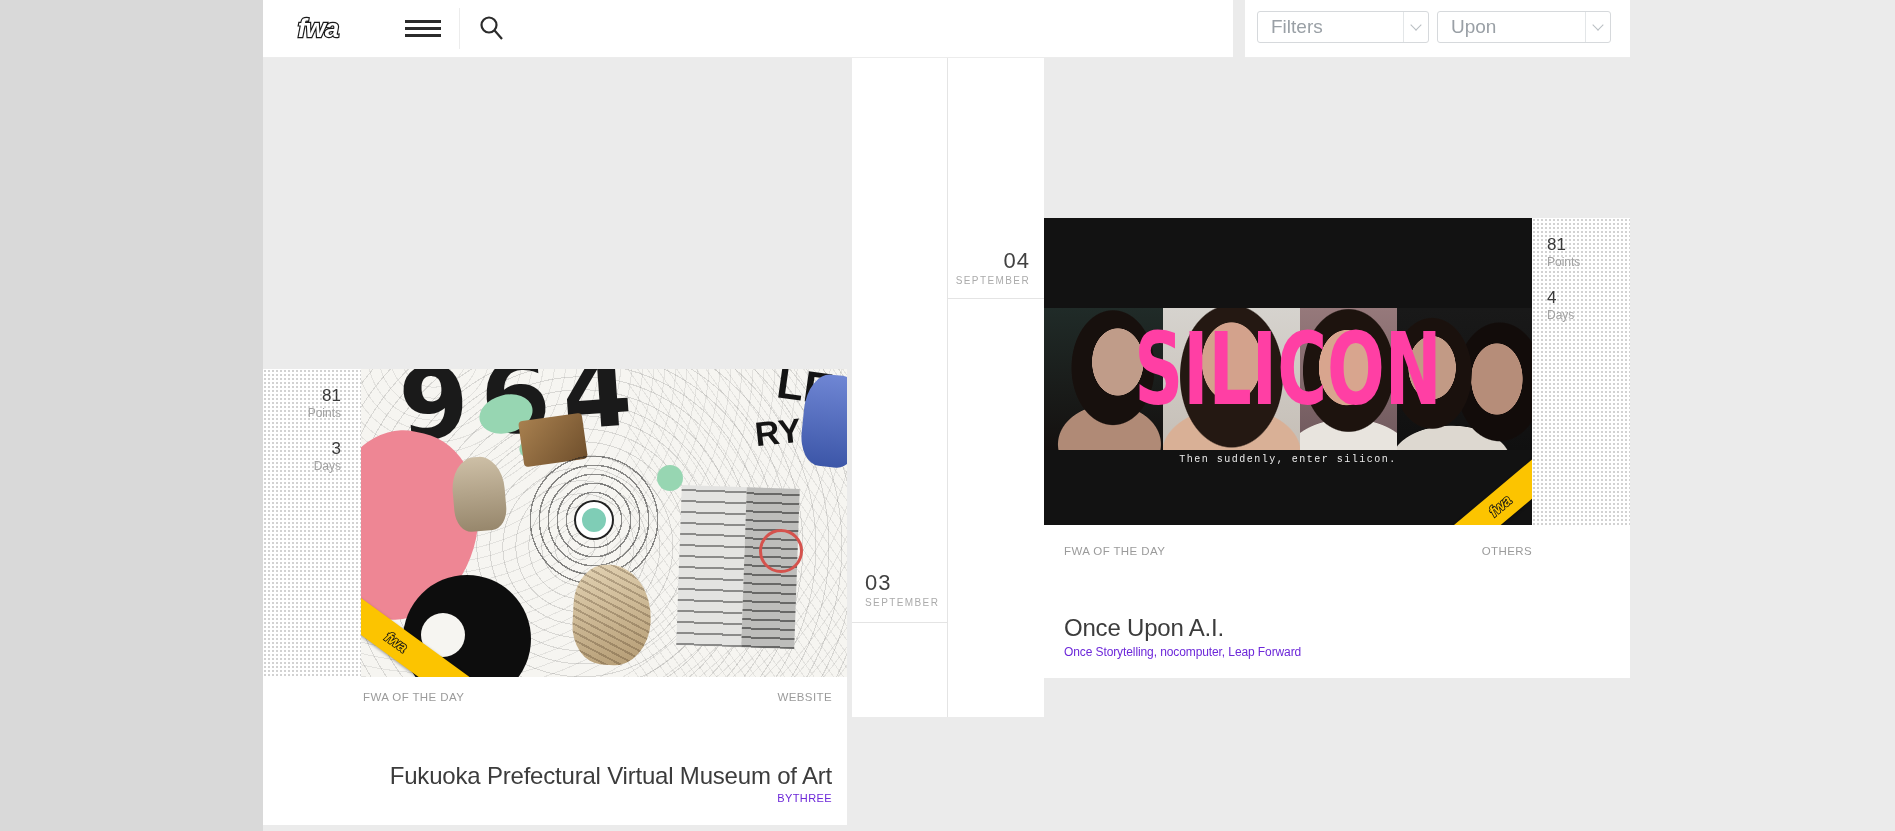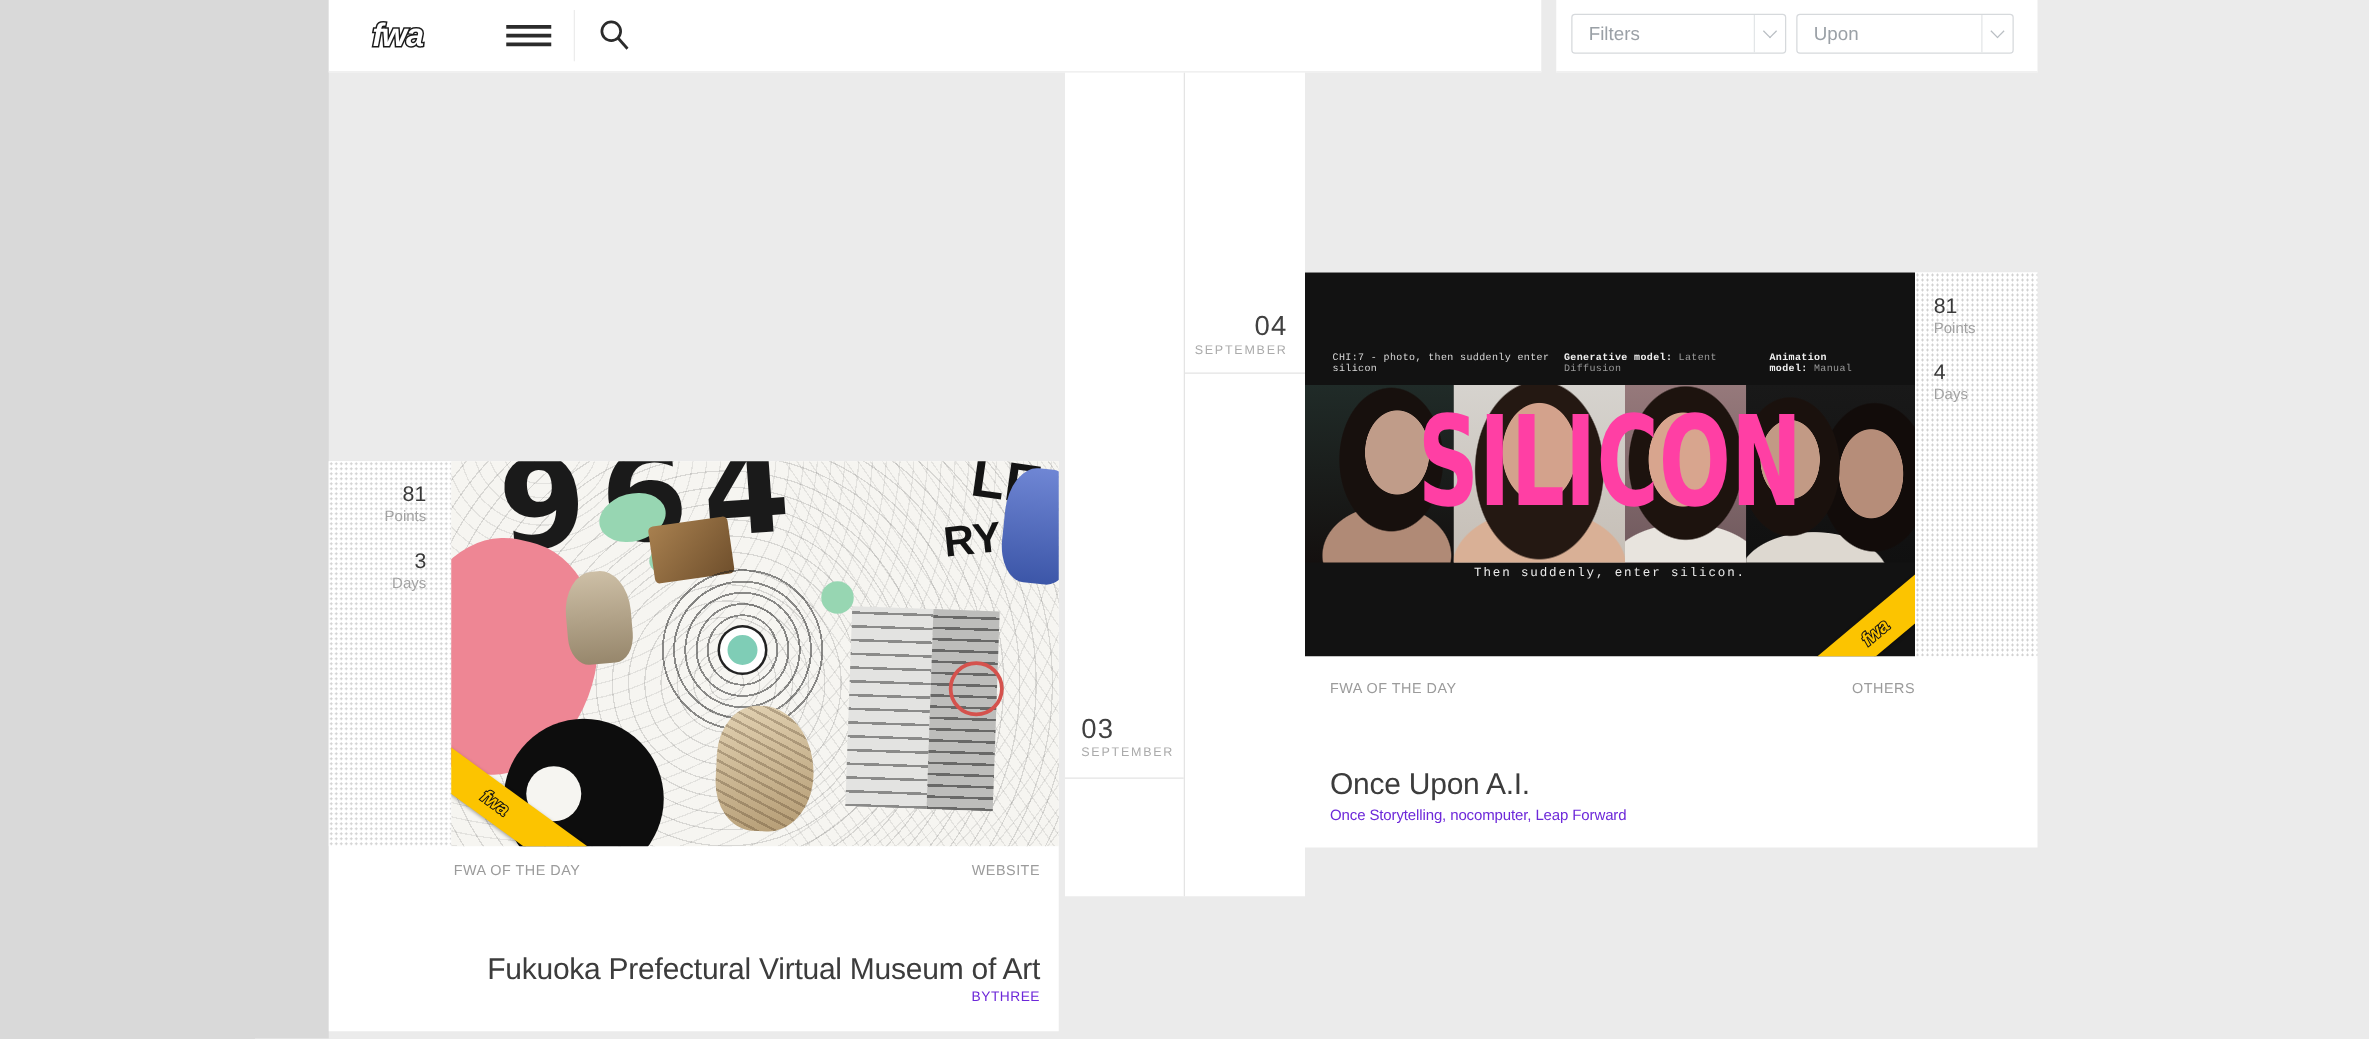--- a/index.html
+++ b/index.html
@@ -23,21 +23,21 @@
   .hbar-right{left:1245px;width:385px;}
   .logo{position:absolute;left:20px;top:13px;cursor:pointer;}
   .hamburger{position:absolute;left:142px;top:20px;width:36px;height:17px;cursor:pointer;}
   .hamburger span{display:block;width:36px;height:3px;background:#2b2b2b;margin-bottom:4px;}
   .hdivider{position:absolute;left:196px;top:8px;width:1px;height:41px;background:#ececec;}
   .search{position:absolute;left:216px;top:15px;width:26px;height:28px;cursor:pointer;}
   .dropdown{position:absolute;top:11px;height:32px;background:#fff;border:1px solid #d6d9dc;
             border-radius:3px;display:flex;align-items:center;box-sizing:border-box;cursor:pointer;}
   .dd-filters{left:12px;width:172px;}
   .dd-date{left:192px;width:174px;}
-  .dd-label{flex:1;padding-left:13px;font-size:15px;color:#9aa0a6;}
+  .dd-label{flex:1;padding-left:13px;font-size:19px;color:#9aa0a6;}
   .dd-caret{width:24px;height:100%;border-left:1px solid #e3e6e8;display:flex;align-items:center;justify-content:center;}
   .chev{width:7px;height:7px;border-right:1.6px solid #b9bec3;border-bottom:1.6px solid #b9bec3;
         transform:rotate(45deg);margin-top:-4px;}
   
   .card{position:absolute;background:#fff;cursor:pointer;}
   .card-left{left:263px;top:369px;width:584px;height:456px;}
   .card-right{left:1044px;top:218px;width:586px;height:460px;}
   .dots{background-color:#fff;background-image:radial-gradient(circle,#d2d2d2 1px,transparent 1px);
         background-size:4px 4px;}
   .stats{position:absolute;top:0;box-sizing:border-box;padding-top:18px;line-height:1;}
@@ -239,31 +239,20 @@
     <div class="badges cl-badges">
       <span>FWA OF THE DAY</span>
       <span>WEBSITE</span>
     </div>
     <div class="title cl-title">Fukuoka Prefectural Virtual Museum of Art</div>
     <div class="author cl-author">BYTHREE</div>
   </div>
 
   <div class="card card-right">
     <div class="cr-image">
-      <div class="caption">
-        <span class="cap-left">CHI:7 - photo, then suddenly enter silicon</span>
-        <span class="cap-right">
-          <span class="cap-pair">
-            <b>Generative model:</b><i>Latent Diffusion</i>
-          </span>
-          <span class="cap-pair">
-            <b>Animation model:</b><i>Manual</i>
-          </span>
-        </span>
-      </div>
       <div class="faces">
         <div class="panel pn1"></div>
         <div class="panel pn2"></div>
         <div class="panel pn3"></div>
         <div class="panel pn4"></div>
       </div>
       <div class="big-title">SILICON</div>
       <div class="tagline">Then suddenly, enter silicon.</div>
       <div class="ribbon ribbon-right">
         <svg width="44" height="20" viewBox="0 0 44 20">

